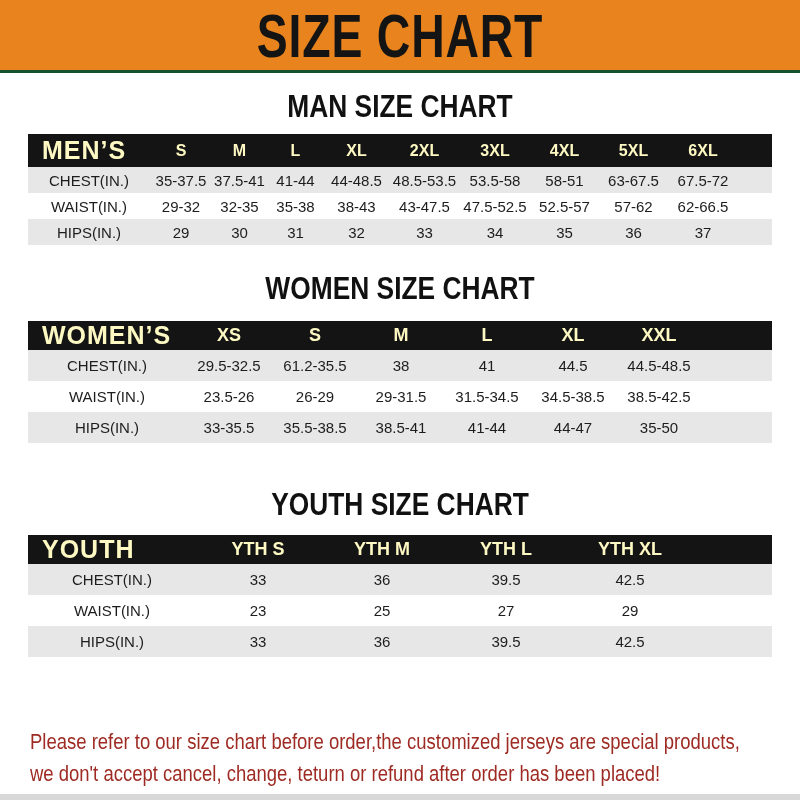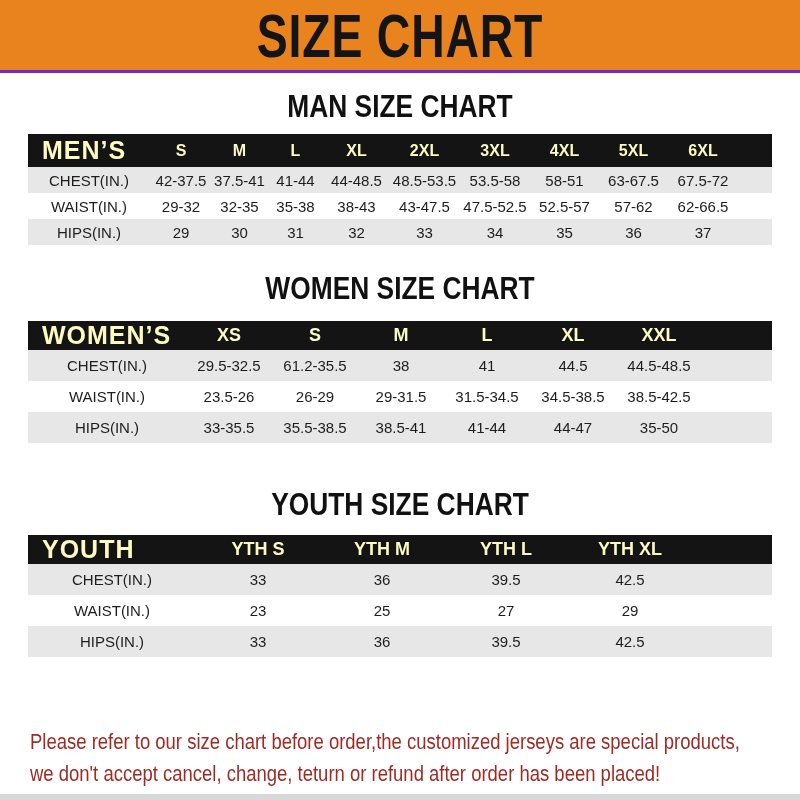--- a/index.html
+++ b/index.html
@@ -8,21 +8,21 @@
     background: #ffffff;
     font-family: "Liberation Sans", sans-serif;
     overflow: hidden;
     position: relative;
   }
 
   
   .banner {
     height: 70px;
     background: var(--banner-bg, #E8831D);
-    border-bottom: 3px solid #6d28d9;
+    border-bottom: 3px solid #14532d;
     display: flex; align-items: center; justify-content: center;
   }
   .banner-title {
     font-size: 58px;
     font-weight: 900;
     color: #141414;
     letter-spacing: 1px;
     transform: scale(0.80, 1.04);
     white-space: nowrap;
   }
@@ -138,21 +138,21 @@
           <th class="size">3XL</th>
           <th class="size">4XL</th>
           <th class="size">5XL</th>
           <th class="size">6XL</th>
           <th></th>
         </tr>
       </thead>
       <tbody>
         <tr>
           <td class="rowlabel">CHEST(IN.)</td>
-          <td>42-37.5</td>
+          <td>35-37.5</td>
           <td>37.5-41</td>
           <td>41-44</td>
           <td>44-48.5</td>
           <td>48.5-53.5</td>
           <td>53.5-58</td>
           <td>58-51</td>
           <td>63-67.5</td>
           <td>67.5-72</td>
           <td></td>
         </tr>

